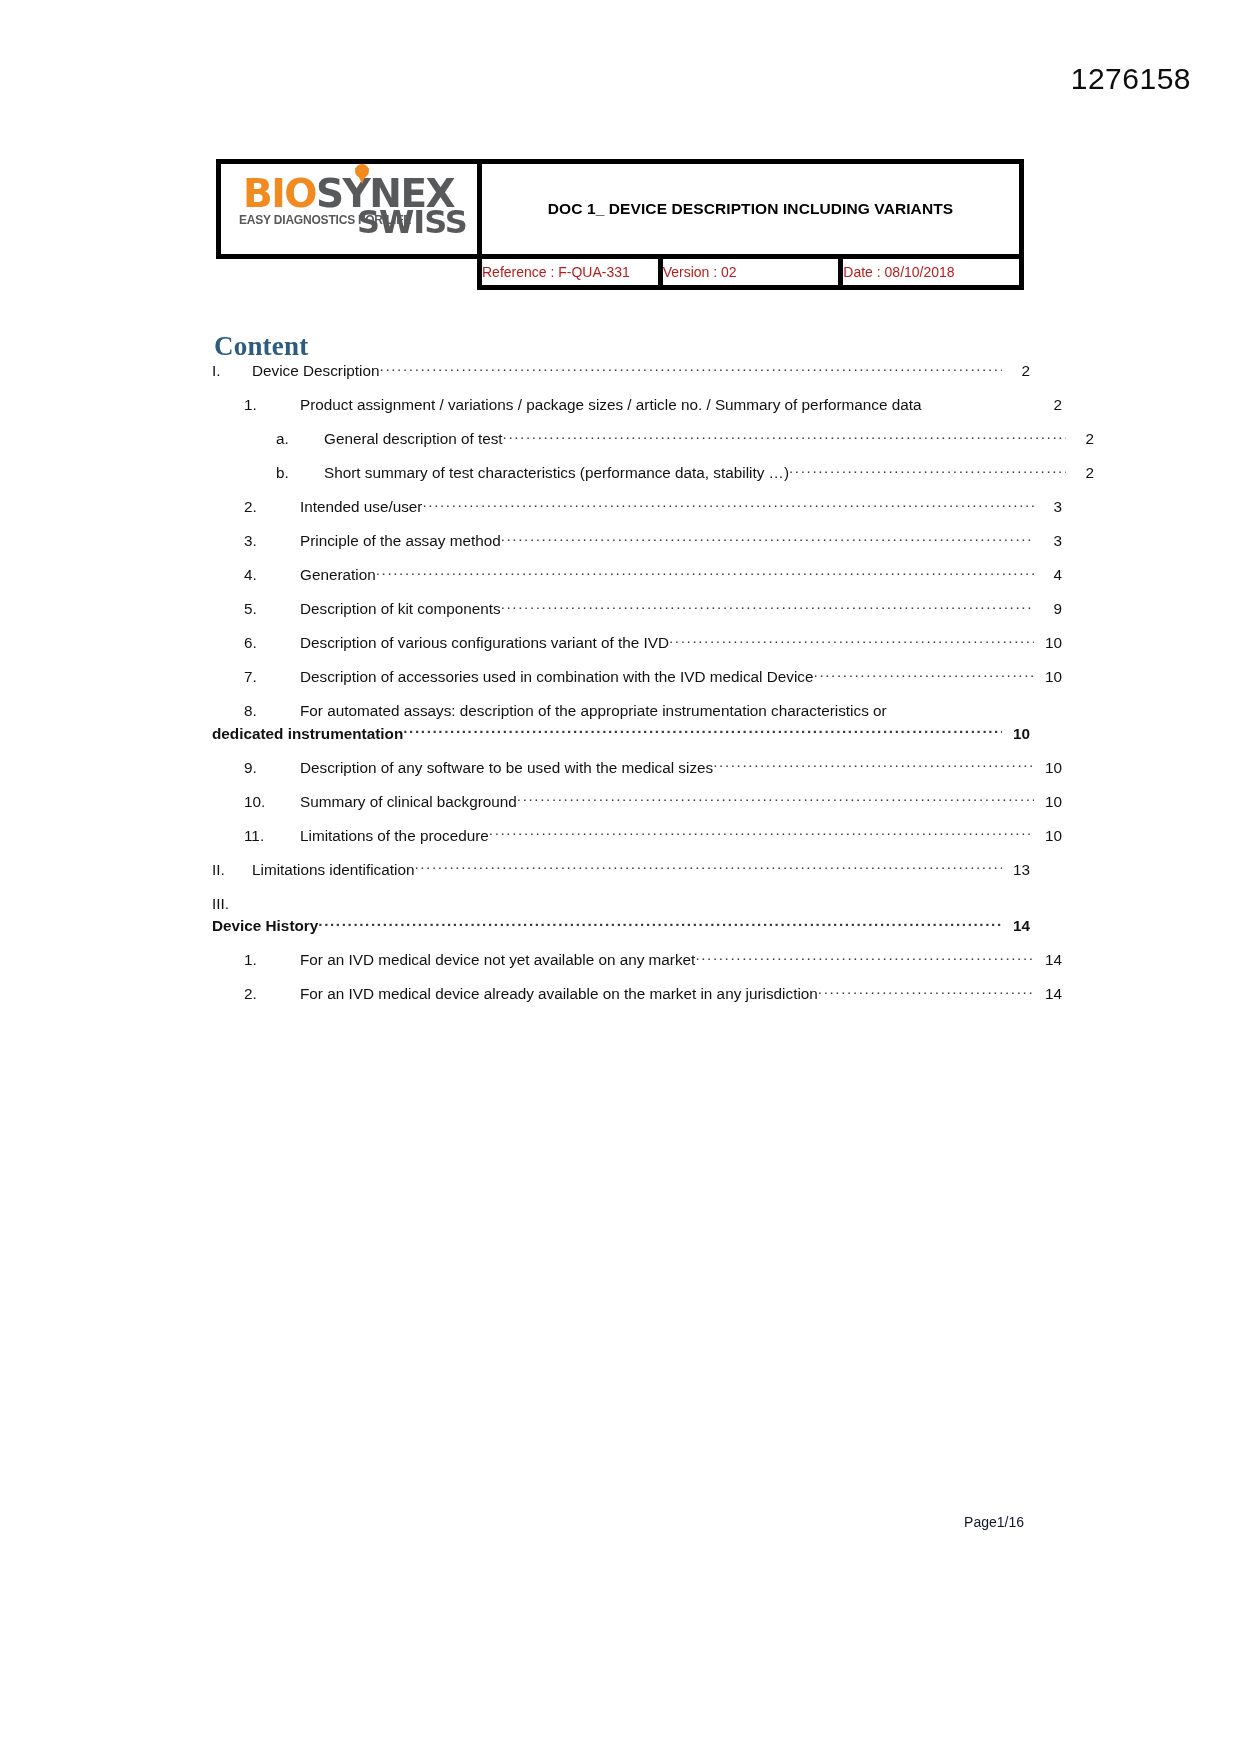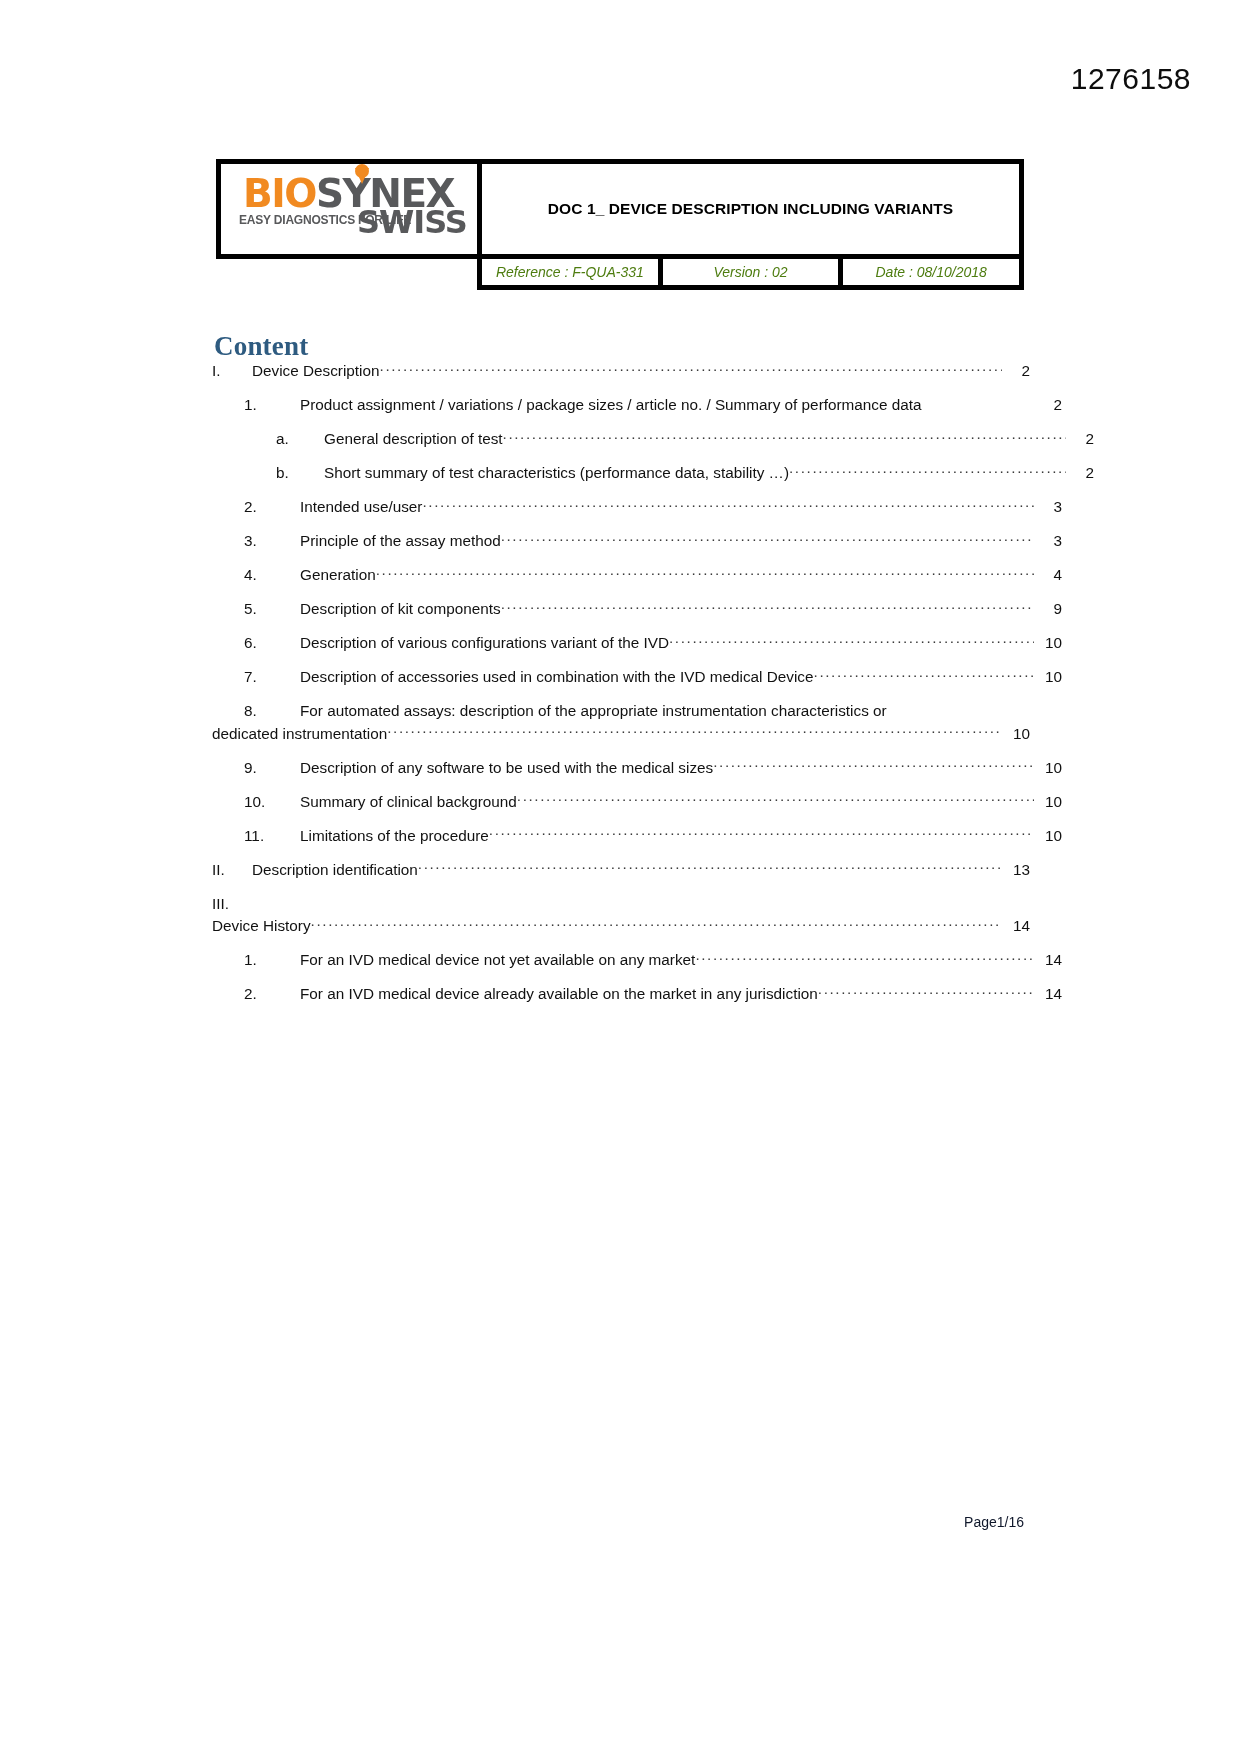--- a/index.html
+++ b/index.html
@@ -59,24 +59,23 @@
   .title-cell {
     height: 90px;
     text-align: center;
     font-weight: bold;
     font-size: 15.5px;
     letter-spacing: 0.1px;
     color: #000;
   }
   .meta-cell {
     height: 26px;
-    text-align: center;
+    text-align: left;
     font-size: 14px;
-    color: #4d7c0f;
-    font-style: italic;
+    color: #b91c1c;
   }
   .meta-cell.ref { width: 178px; }
   .meta-cell.ver { width: 178px; }
 
   
   .logo {
     position: relative;
     width: 236px;
     height: 82px;
     margin: 0 auto;
@@ -209,21 +208,21 @@
   .lvl-1 .toc-num { width: 40px; }
   .lvl-1 { padding-left: 0px; }
 
   .lvl-2 { padding-left: 32px; }
   .lvl-2 .toc-num { width: 56px; }
 
   .lvl-3 { padding-left: 64px; }
   .lvl-3 .toc-num { width: 48px; }
 
   
-  .toc-cont { padding-left: 0px; }
+  .toc-cont { padding-left: 0px; font-weight: bold; }
   .toc-cont .toc-num { width: 0; }
 
   
   .footer {
     position: absolute;
     right: 217px;
     top: 1498px;
     font-family: "Liberation Sans", sans-serif;
     font-size: 14px;
     color: #0f172a;
@@ -346,21 +345,21 @@
         <span class="toc-page">10</span>
       </div>
       <div class="toc-row lvl-2">
         <span class="toc-num">11.</span>
         <span class="toc-label">Limitations of the procedure</span>
         <span class="toc-leader"></span>
         <span class="toc-page">10</span>
       </div>
       <div class="toc-row lvl-1">
         <span class="toc-num">II.</span>
-        <span class="toc-label">Description identification</span>
+        <span class="toc-label">Limitations identification</span>
         <span class="toc-leader"></span>
         <span class="toc-page">13</span>
       </div>
       <div class="toc-row lvl-1 tight">
         <span class="toc-num">III.</span>
         <span class="toc-leader nodots"></span>
         <span class="toc-page"></span>
       </div>
       <div class="toc-row lvl-0 toc-cont">
         <span class="toc-num"></span>

